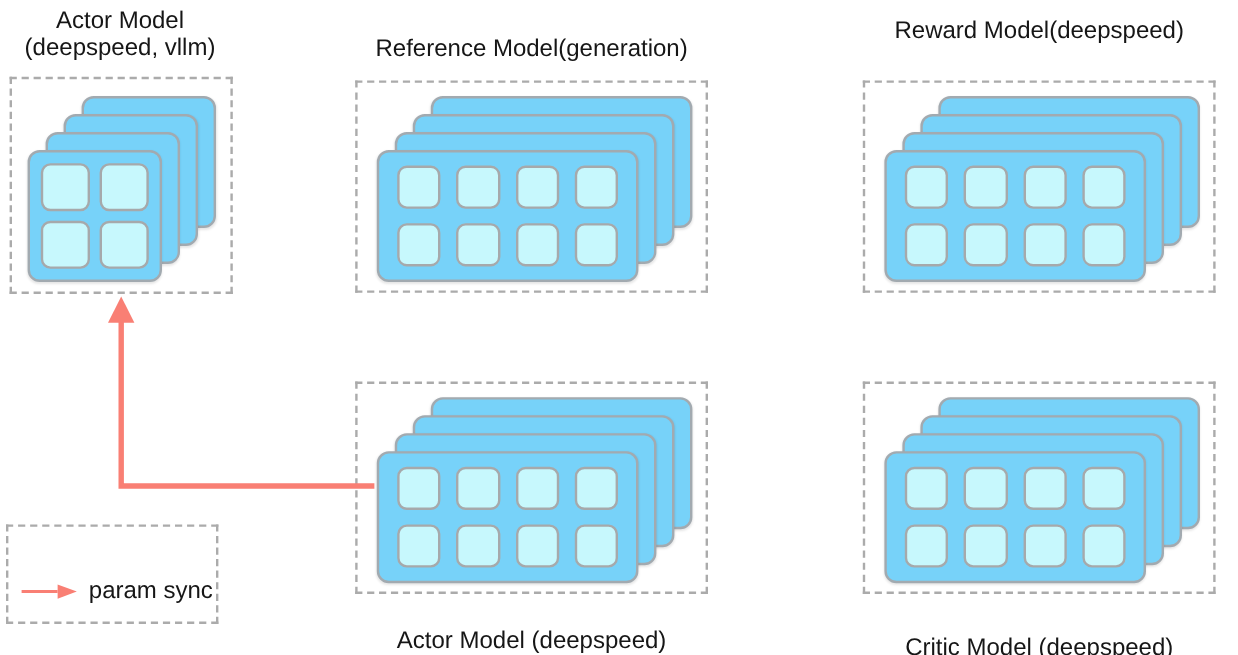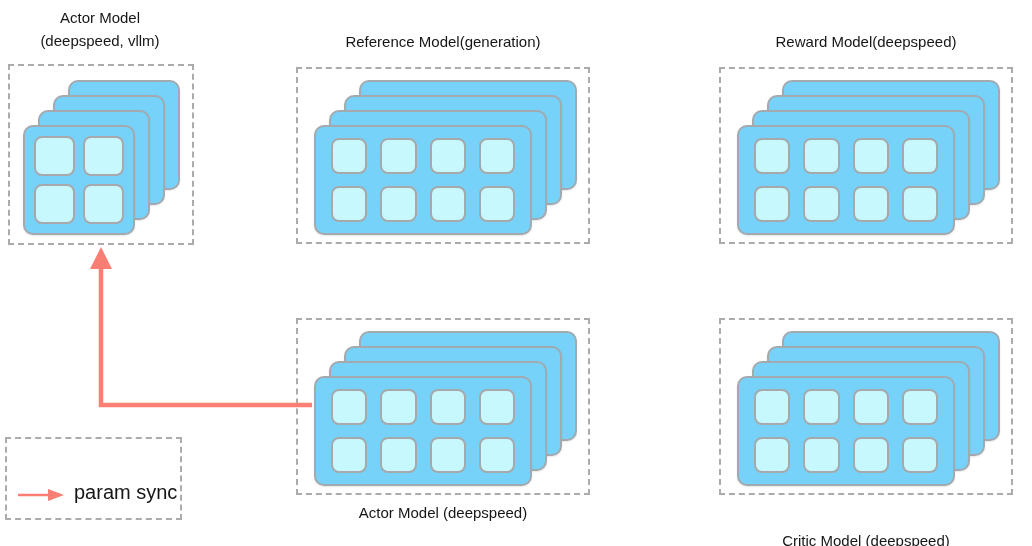--- a/index.html
+++ b/index.html
@@ -7,21 +7,21 @@
   body { font-family: "Liberation Sans", sans-serif; color: #161616; }
   .canvas {
     position: relative;
     width: 1032px;
     height: 546px;
     background: #ffffff;
     overflow: hidden;
   }
   .title {
     position: absolute;
-    font-size: 15px;
+    font-size: 20px;
     line-height: 23px;
     text-align: center;
     color: #161616;
     white-space: nowrap;
   }
   .dashed-box {
     position: absolute;
     border: 2px dashed #ababab;
     background: #ffffff;
   }
@@ -61,35 +61,35 @@
     gap: 12px 13px;
     padding: 11px 15px;
   }
   
   #t-actor-vllm { left: 5px;   top: 6px;   width: 190px; }
   #b-actor-vllm { left: 8px;   top: 64px;  width: 186px; height: 181px; }
   #b-actor-vllm .stack { left: 13px; top: 14px; }
 
   #t-reference  { left: 296px; top: 30px;  width: 294px; }
   #b-reference  { left: 296px; top: 67px;  width: 294px; height: 177px; }
-  #t-reward     { left: 719px; top: 30px;  width: 294px; }
+  #t-reward     { left: 719px; top: 15px;  width: 294px; }
   #b-reward     { left: 719px; top: 67px;  width: 294px; height: 177px; }
   #b-actor-ds   { left: 296px; top: 318px; width: 294px; height: 177px; }
-  #t-actor-ds   { left: 296px; top: 501px; width: 294px; }
+  #t-actor-ds   { left: 296px; top: 523px; width: 294px; }
   #b-critic     { left: 719px; top: 318px; width: 294px; height: 177px; }
   #t-critic     { left: 719px; top: 501px; width: 294px; margin-top: 28px; }
   .dashed-box.wide .stack { left: 16px; top: 11px; }
 
   #legend {
     left: 5px; top: 437px; width: 177px; height: 83px;
     display: flex;
     align-items: flex-end;
     padding: 0 0 14px 10px;
   }
-  .legend-row { display: flex; align-items: flex-end; gap: 9px; }
+  .legend-row { display: flex; align-items: center; gap: 9px; }
   .legend-label { font-size: 20px; color: #161616; }
   .overlay {
     position: absolute;
     left: 0; top: 0;
     width: 1032px; height: 546px;
     pointer-events: none;
   }
 </style>
 </head>
 <body>

